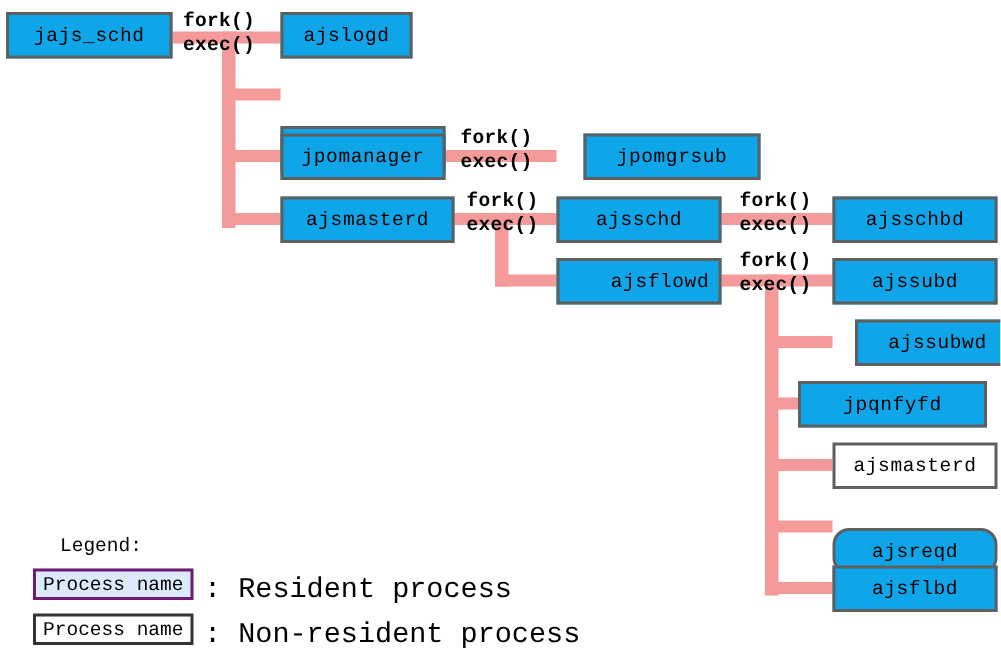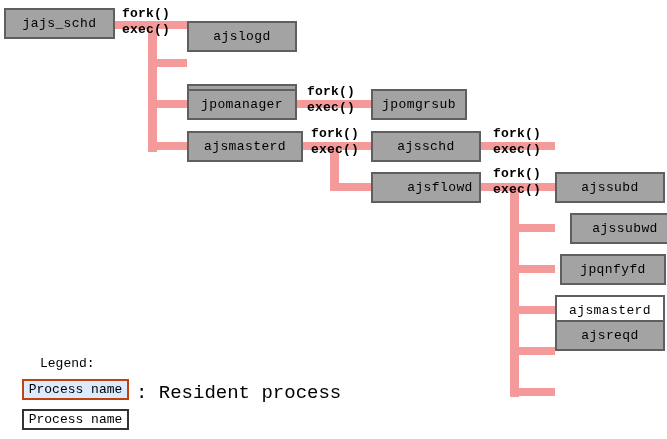--- a/index.html
+++ b/index.html
@@ -2,34 +2,34 @@
 <html><head>
 <meta charset="utf-8">
 <style>
   html,body{margin:0;padding:0;background:#fff;}
   .canvas{
     position:relative;width:667px;height:439px;background:#ffffff;
     font-family:Liberation Mono, monospace;color:#000;overflow:hidden;
   }
   .node{
     position:absolute;box-sizing:border-box;height:31px;
-    border:2px solid #5f5f5f;background:#a3a3a3;
+    border:2px solid #5f5f5f;background:#0ea5e9;
     display:flex;align-items:center;justify-content:center;
     font-size:13px;letter-spacing:0.4px;z-index:3;
   }
   .node.nonres{background:#ffffff;}
   .conn{position:absolute;background:#f49a9a;z-index:1;}
   .fe{
     position:absolute;font-size:13px;font-weight:bold;line-height:16px;
     letter-spacing:0.2px;z-index:5;white-space:nowrap;
   }
   .legend-title{position:absolute;left:8px;top:356px;font-size:13px;margin-left:32px;}
   .legend-box{
     position:absolute;left:22px;width:107px;height:21px;box-sizing:border-box;
-    border:2px solid #c2410c;background:#dbeafc;
+    border:2px solid #701a75;background:#dbeafc;
     display:flex;align-items:center;justify-content:center;font-size:13px;
   }
   .legend-box.nonres{background:#ffffff;border-color:#333;}
   .legend-desc{position:absolute;left:136px;font-size:19px;}
 </style>
 </head>
 <body>
 
 <div class="canvas">
 
@@ -66,33 +66,36 @@
   <div class="fe" style="left:493px;top:126px;">
     <div>fork()</div>
     <div>exec()</div>
   </div>
   <div class="fe" style="left:493px;top:166px;">
     <div>fork()</div>
     <div>exec()</div>
   </div>
 
   <div class="node" style="left:4px;top:8px;width:111px;">jajs_schd</div>
-  <div class="node" style="left:187px;top:21px;width:110px;">ajslogd</div>
+  <div class="node" style="left:187px;top:8px;width:88px;">ajslogd</div>
   <div class="node" style="left:187px;top:48px;width:110px;margin-top:36px;">jpqman</div>
   <div class="node" style="left:187px;top:89px;width:110px;">jpomanager</div>
-  <div class="node" style="left:371px;top:89px;width:96px;">jpomgrsub</div>
+  <div class="node" style="left:389px;top:89px;width:118px;">jpomgrsub</div>
   <div class="node" style="left:187px;top:131px;width:116px;">ajsmasterd</div>
   <div class="node" style="left:371px;top:131px;width:110px;text-align:center;">ajsschd</div>
+  <div class="node" style="left:555px;top:131px;width:110px;">ajsschbd</div>
   <div class="node" style="left:371px;top:172px;width:110px;padding-left:28px;">ajsflowd</div>
   <div class="node" style="left:555px;top:172px;width:110px;">ajssubd</div>
   <div class="node" style="left:570px;top:213px;width:110px;">ajssubwd</div>
-  <div class="node" style="left:560px;top:254px;width:106px;">jpqnfyfd</div>
+  <div class="node" style="left:532px;top:254px;width:126px;">jpqnfyfd</div>
   <div class="node nonres" style="left:555px;top:295px;width:110px;">ajsmasterd</div>
-  <div class="node" style="left:555px;top:320px;width:110px;">ajsreqd</div>
+  <div class="node" style="left:555px;top:352px;width:110px;border-radius:11px;">ajsreqd</div>
+  <div class="node" style="left:555px;top:377px;width:110px;">ajsflbd</div>
 
   <div class="legend-title">Legend:</div>
 
   <div class="legend-box" style="top:379px;">Process name</div>
   <div class="legend-desc" style="top:382px;">: Resident process</div>
 
   <div class="legend-box nonres" style="top:409px;">Process name</div>
+  <div class="legend-desc" style="top:412px;">: Non-resident process</div>
 
 </div>
 
 </body></html>

